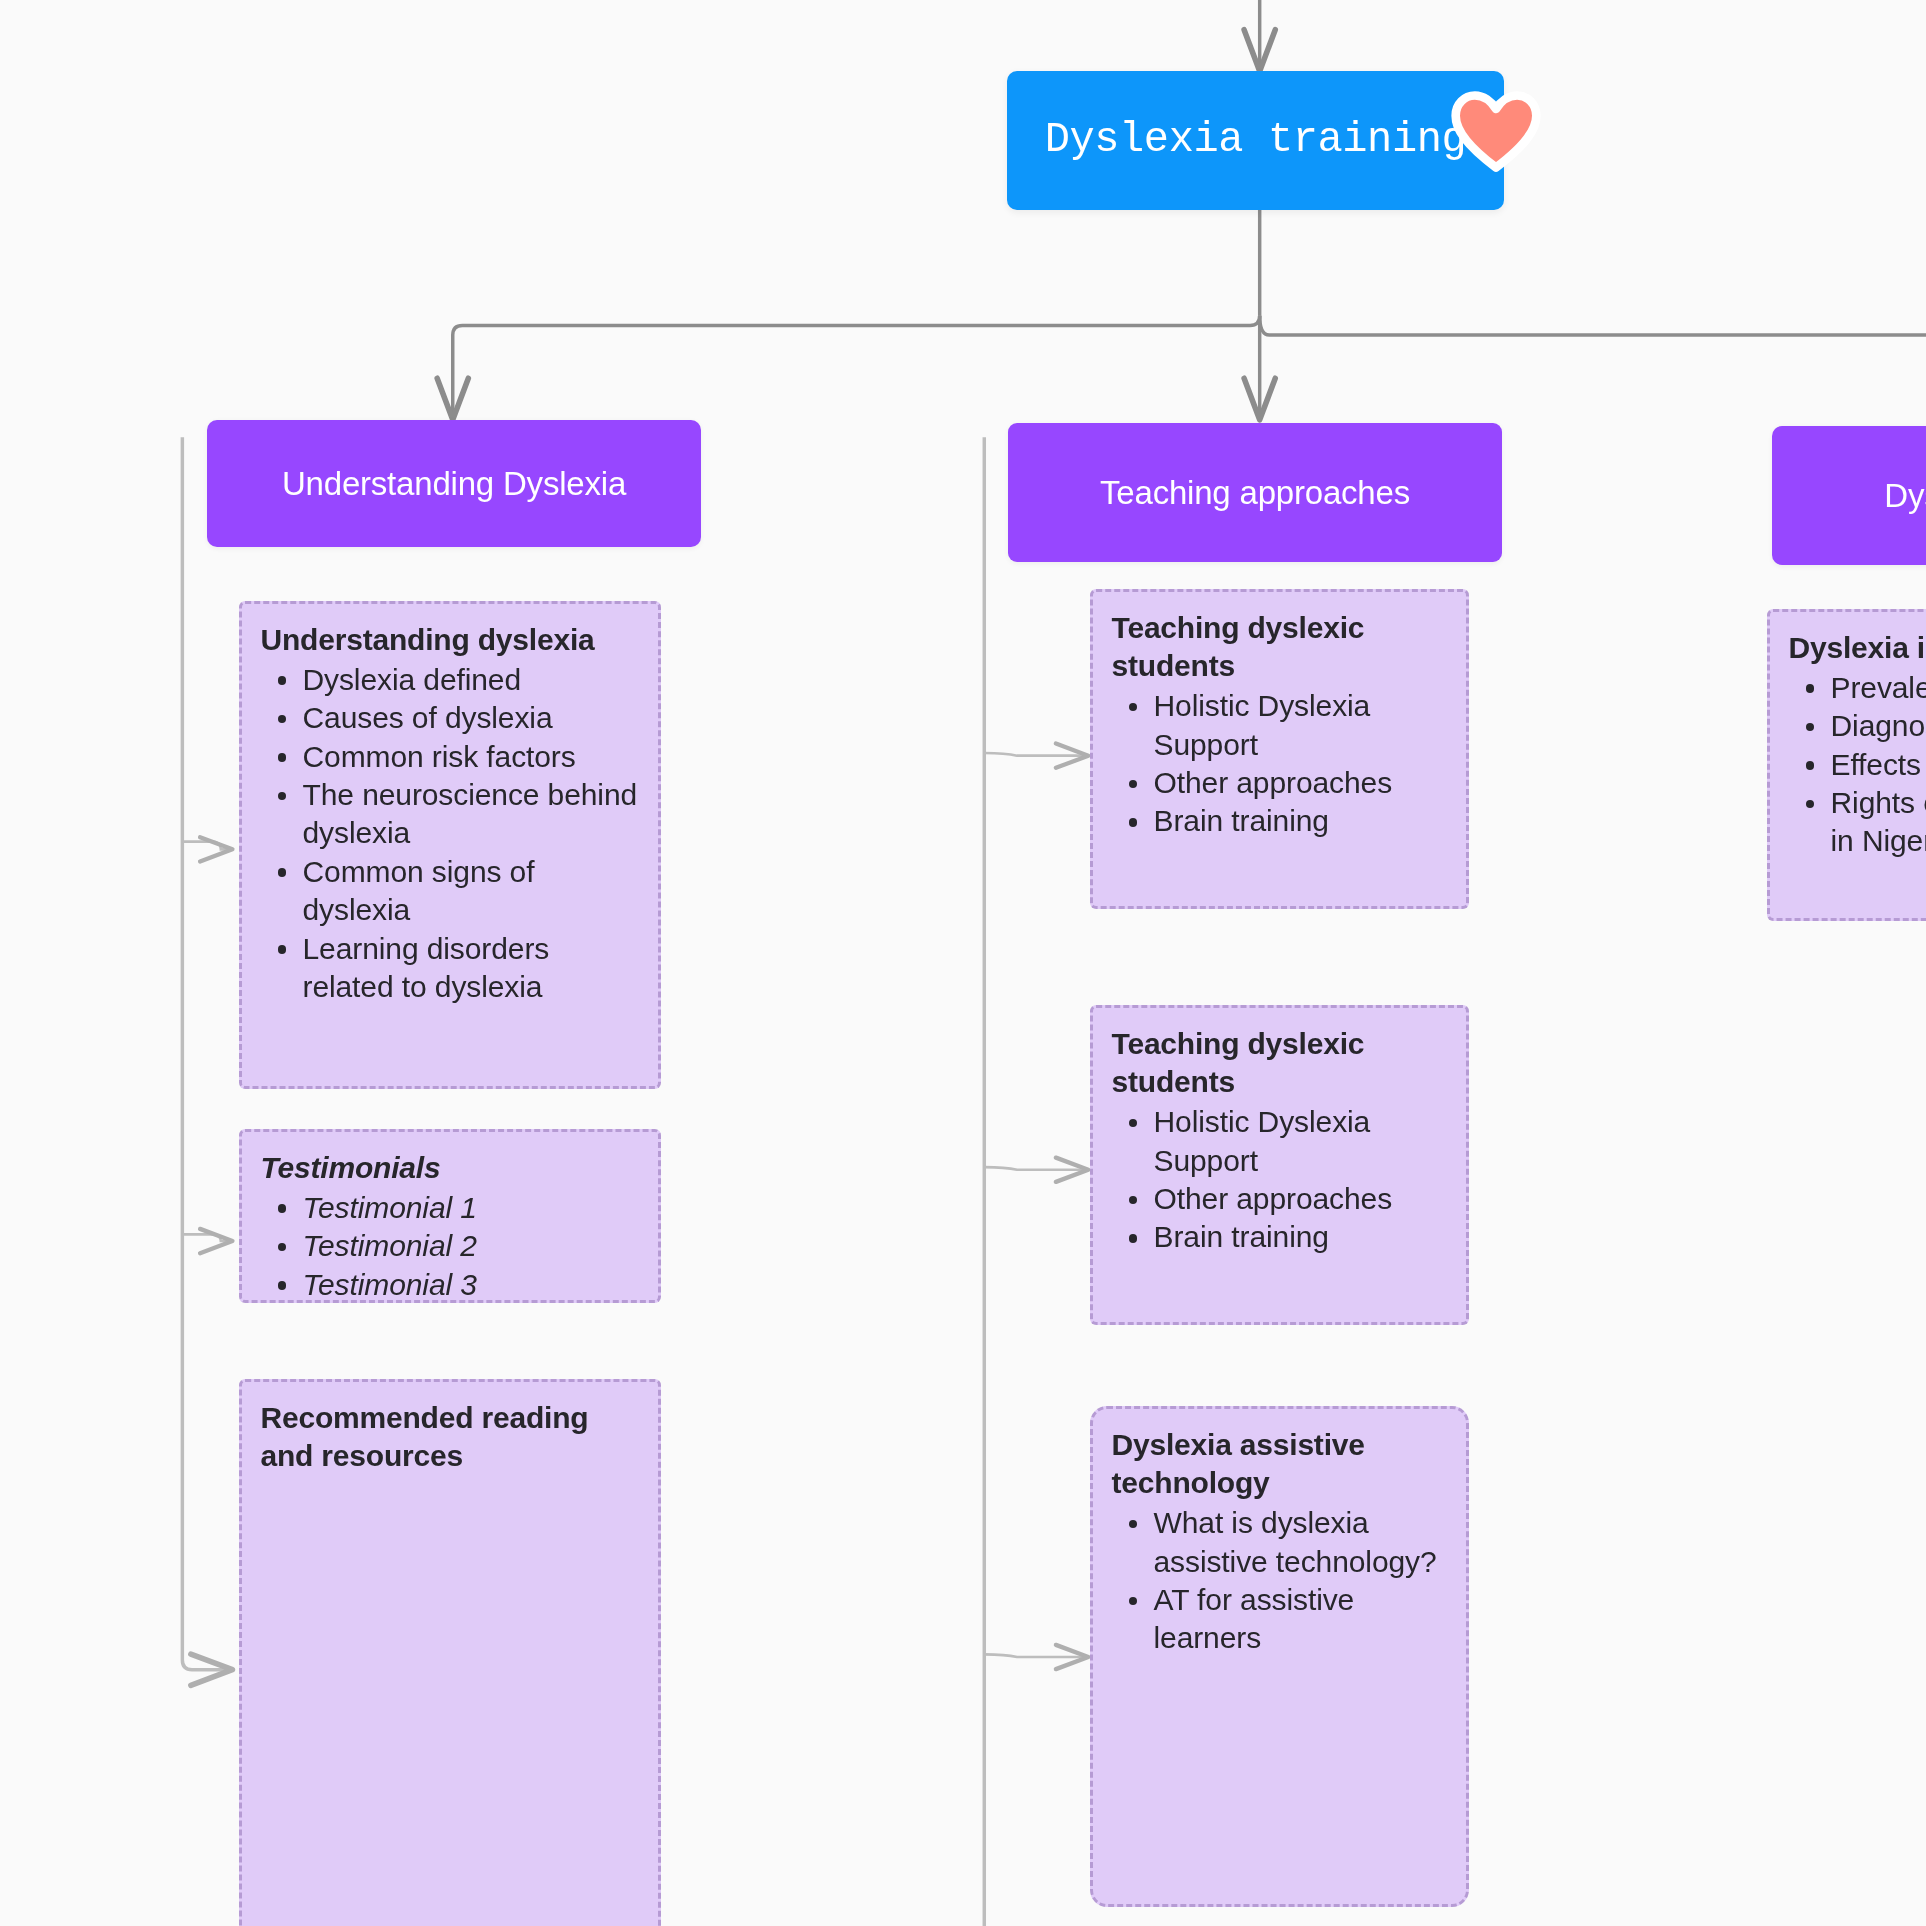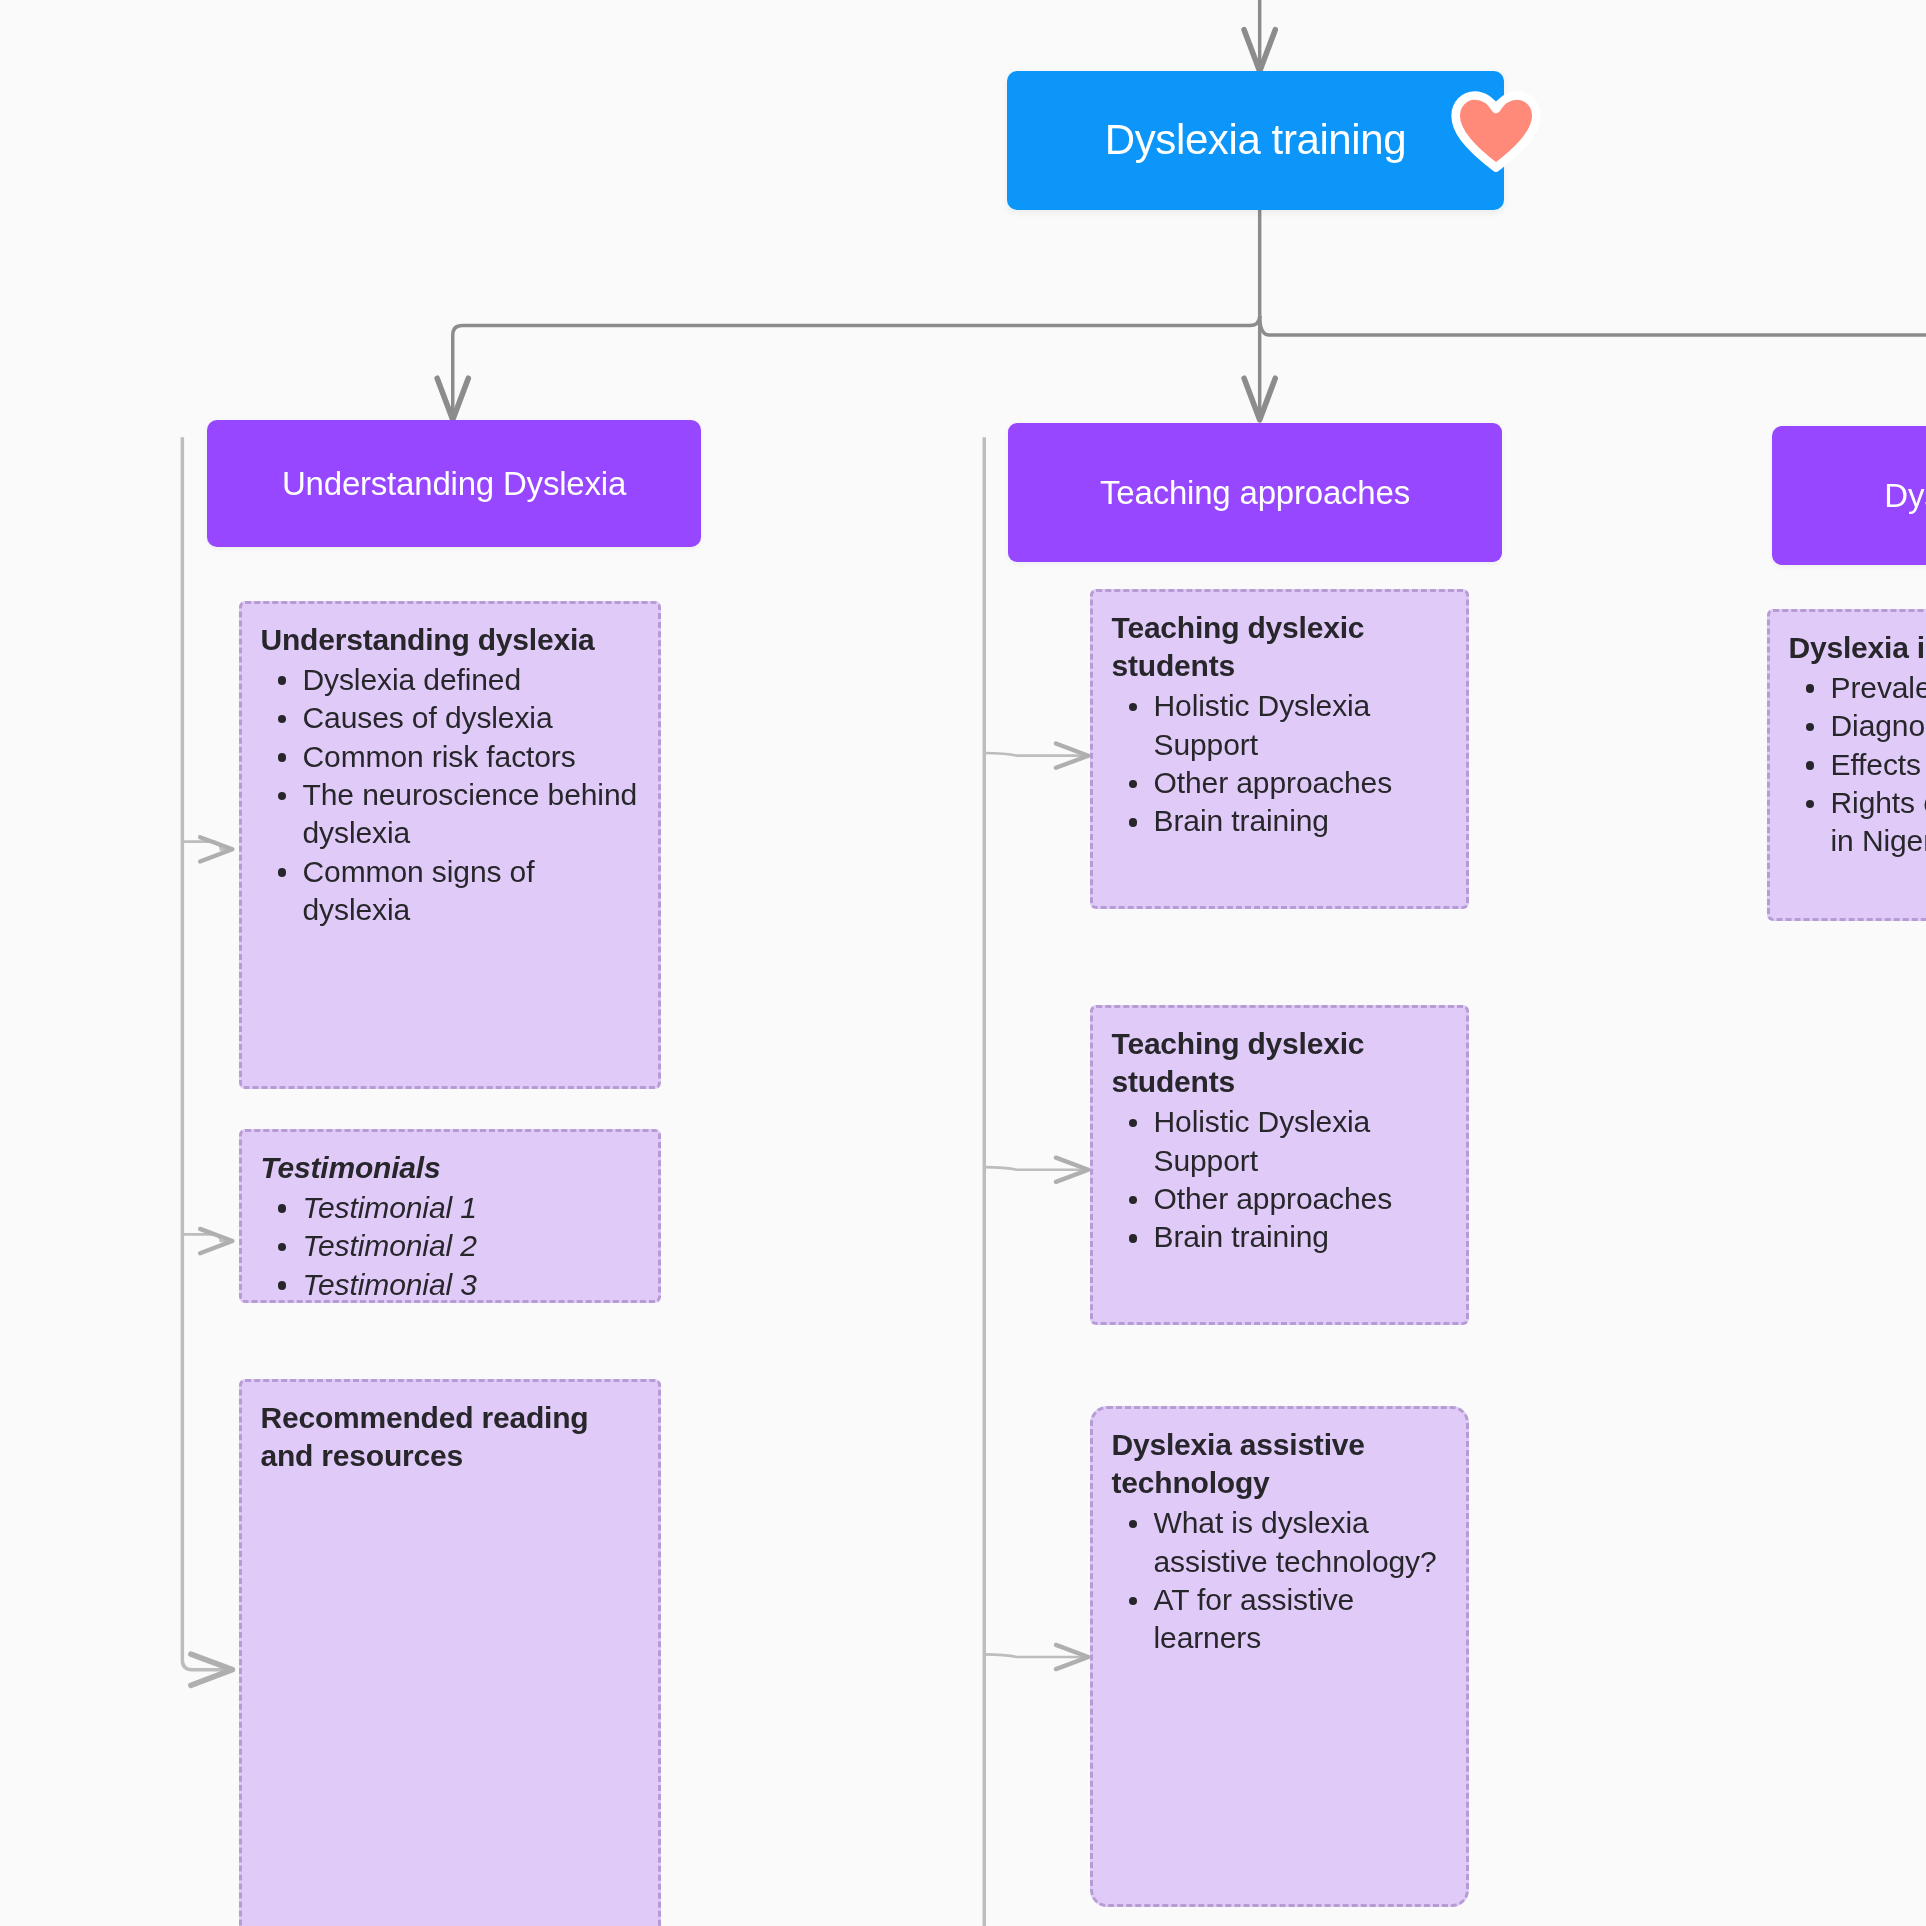--- a/index.html
+++ b/index.html
@@ -20,20 +20,21 @@
     border-radius:10px;
     display:flex;align-items:center;justify-content:center;
     box-shadow:0 2.3px 7px rgba(0,0,0,.06);
   }
   .root-label{
     color:#FFFFFF;
     font-size:42px;
     line-height:1.1;
     letter-spacing:-0.4px;
     white-space:nowrap;
+    font-family:Liberation Mono, monospace;
   }
   .heart-wrap{
     position:absolute;
     width:96px;height:96px;
     display:block;
   }
 
   
   .branch-node{
     background:#9747FF;
@@ -143,20 +144,21 @@
   </div>
 
   <div class="node card" style="left:239px;top:601px;width:422px;height:488px;">
     <div class="card-title">Understanding dyslexia</div>
     <ul class="card-list">
       <li>Dyslexia defined</li>
       <li>Causes of dyslexia</li>
       <li>Common risk factors</li>
       <li>The neuroscience behind dyslexia</li>
       <li>Common signs of dyslexia</li>
+      <li>Learning disorders related to dyslexia</li>
     </ul>
   </div>
 
   <div class="node card" style="left:239px;top:1129px;width:422px;height:174px;font-style:italic;">
     <div class="card-title">Testimonials</div>
     <ul class="card-list">
       <li>Testimonial 1</li>
       <li>Testimonial 2</li>
       <li>Testimonial 3</li>
     </ul>

